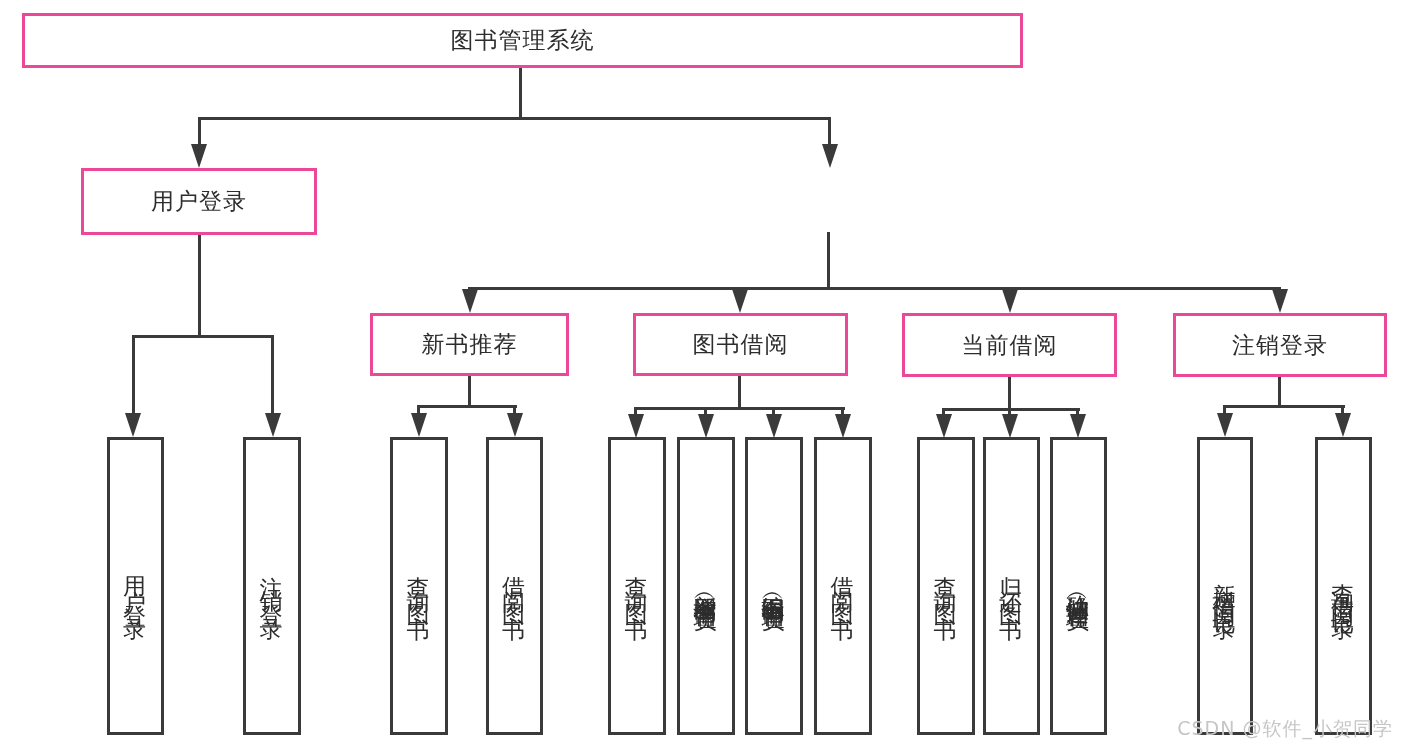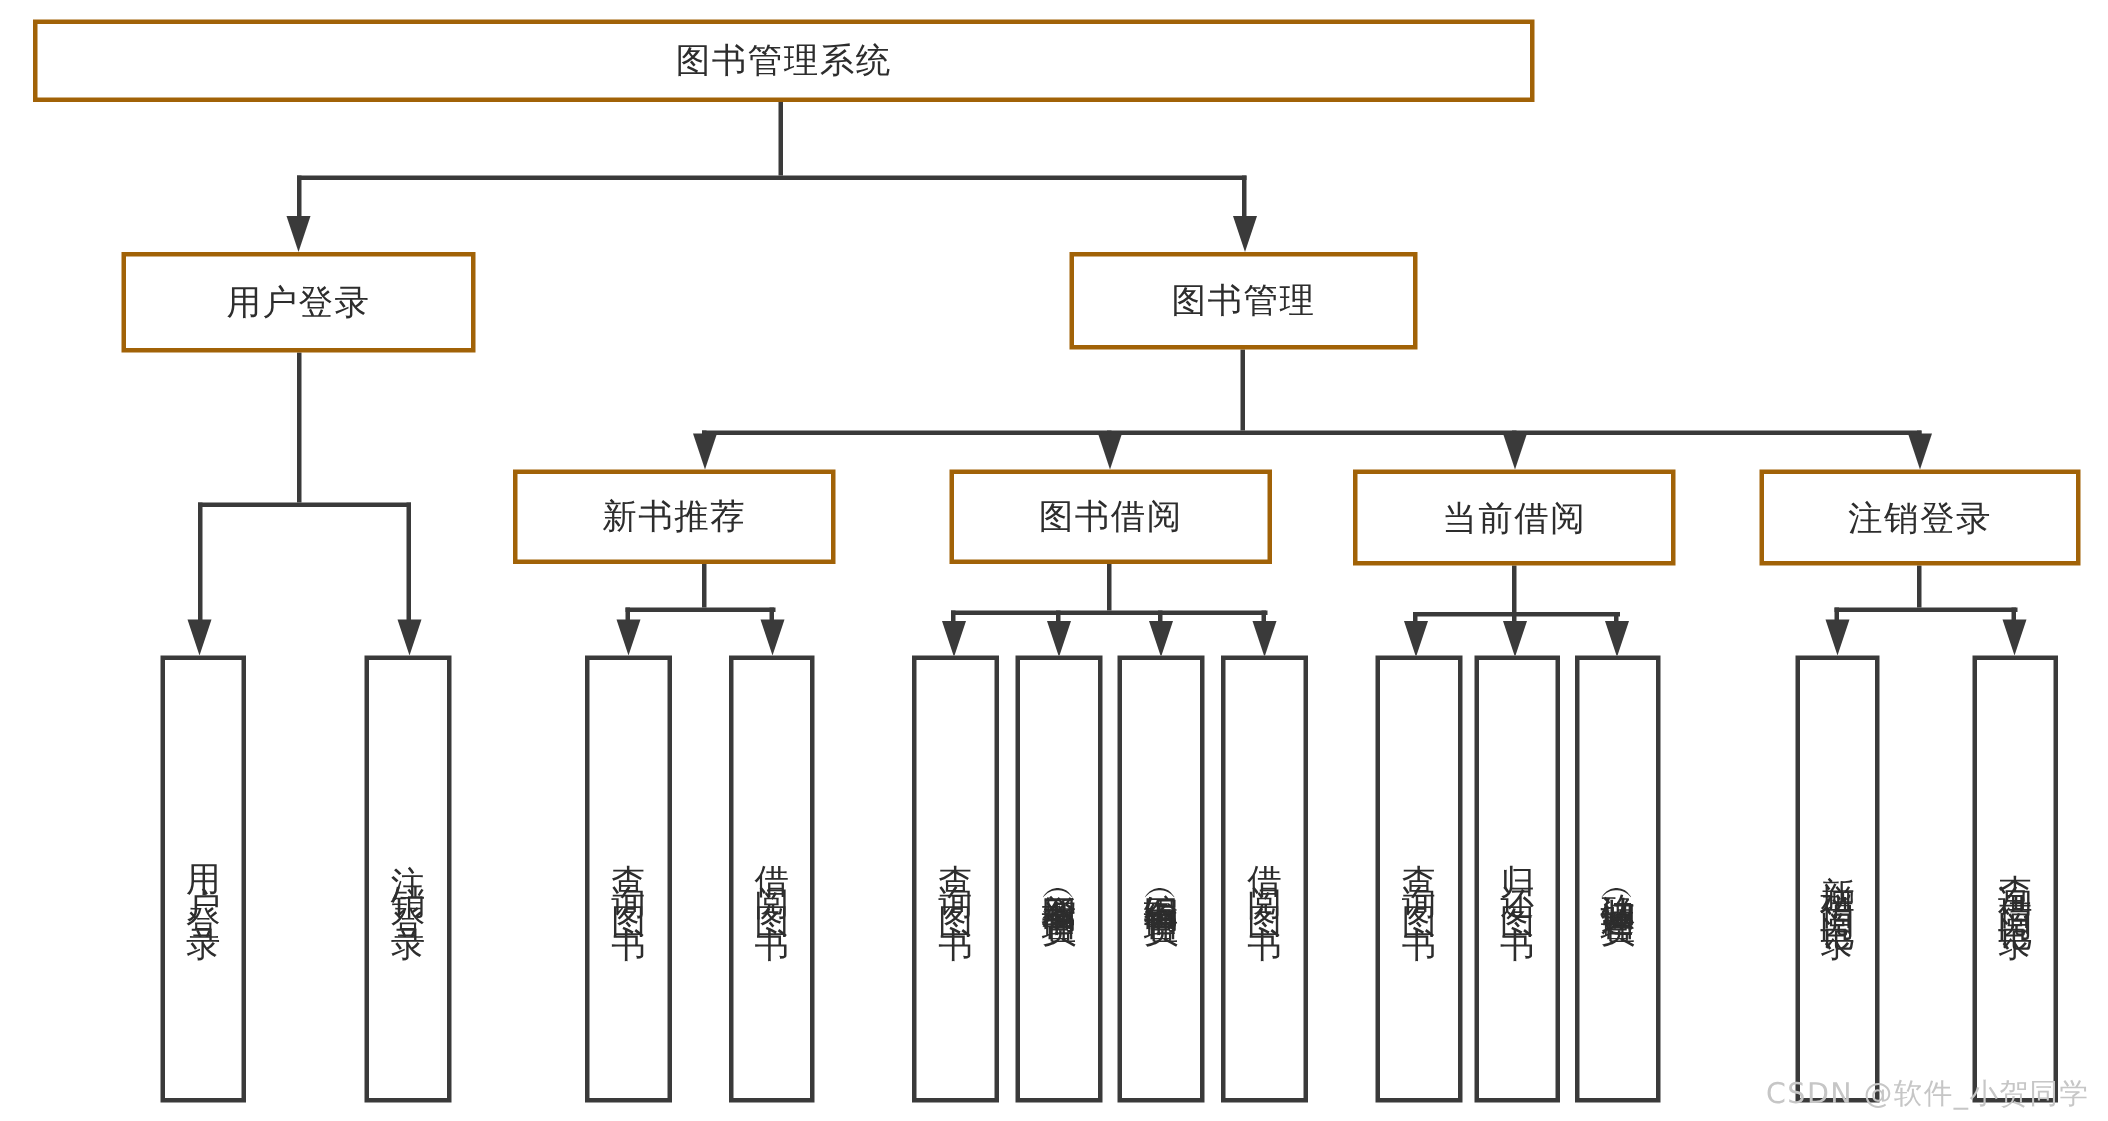--- a/index.html
+++ b/index.html
@@ -5,21 +5,21 @@
   html,body{margin:0;padding:0;}
   body{
     width:1405px;height:747px;position:relative;background:#ffffff;
     font-family:"DejaVu Sans","Liberation Sans",sans-serif;
     overflow:hidden;
   }
   .stage{position:absolute;left:0;top:0;width:1405px;height:747px;}
   
   .node{
     position:absolute;box-sizing:border-box;background:#ffffff;
-    border:3px solid #a16207;display:flex;align-items:center;justify-content:center;
+    border:3px solid #ec4899;display:flex;align-items:center;justify-content:center;
     color:#2d2d2d;font-size:23px;letter-spacing:1px;z-index:2;
   }
   .leaf{
     position:absolute;box-sizing:border-box;background:#ffffff;
     border:3px solid #3a3a3a;display:flex;align-items:center;justify-content:center;
     color:#2d2d2d;font-size:23px;z-index:2;top:437px;height:298px;
   }
   .leaf span{
     writing-mode:vertical-rl;text-orientation:mixed;white-space:nowrap;
   }
@@ -50,43 +50,40 @@
   <div class="ln" style="left:519px;top:68px;width:3px;height:49px"></div>
   <div class="ln" style="left:198px;top:117px;width:633px;height:3px"></div>
   <div class="ln" style="left:198px;top:117px;width:3px;height:33px"></div>
   <div class="ar" style="left:191px;top:144px"></div>
   <div class="ln" style="left:828px;top:117px;width:3px;height:33px"></div>
   <div class="ar" style="left:822px;top:144px"></div>
 
   <div class="node" style="left:81px;top:168px;width:236px;height:67px">
     <span>用户登录</span>
   </div>
-  <div class="node" style="left:713px;top:168px;width:232px;height:65px">
-    <span>图书管理</span>
-  </div>
 
   <div class="ln" style="left:198px;top:234px;width:3px;height:101px"></div>
   <div class="ln" style="left:132px;top:335px;width:142px;height:3px"></div>
   <div class="ln" style="left:132px;top:335px;width:3px;height:84px"></div>
   <div class="ar" style="left:125px;top:413px"></div>
   <div class="ln" style="left:271px;top:335px;width:3px;height:84px"></div>
   <div class="ar" style="left:265px;top:413px"></div>
 
   <div class="ln" style="left:827px;top:232px;width:3px;height:55px"></div>
   <div class="ln" style="left:468px;top:287px;width:813px;height:3px"></div>
   <div class="ln" style="left:468px;top:287px;width:3px;height:8px"></div>
   <div class="ar" style="left:462px;top:289px"></div>
   <div class="ln" style="left:738px;top:287px;width:3px;height:8px"></div>
   <div class="ar" style="left:732px;top:289px"></div>
   <div class="ln" style="left:1008px;top:287px;width:3px;height:8px"></div>
   <div class="ar" style="left:1002px;top:289px"></div>
   <div class="ln" style="left:1278px;top:287px;width:3px;height:8px"></div>
   <div class="ar" style="left:1272px;top:289px"></div>
 
-  <div class="node" style="left:342px;top:313px;width:215px;height:63px">
+  <div class="node" style="left:370px;top:313px;width:199px;height:63px">
     <span>新书推荐</span>
   </div>
   <div class="node" style="left:902px;top:313px;width:215px;height:64px">
     <span>当前借阅</span>
   </div>
   <div class="node" style="left:633px;top:313px;width:215px;height:63px">
     <span>图书借阅</span>
   </div>
   <div class="node" style="left:1173px;top:313px;width:214px;height:64px">
     <span>注销登录</span>

